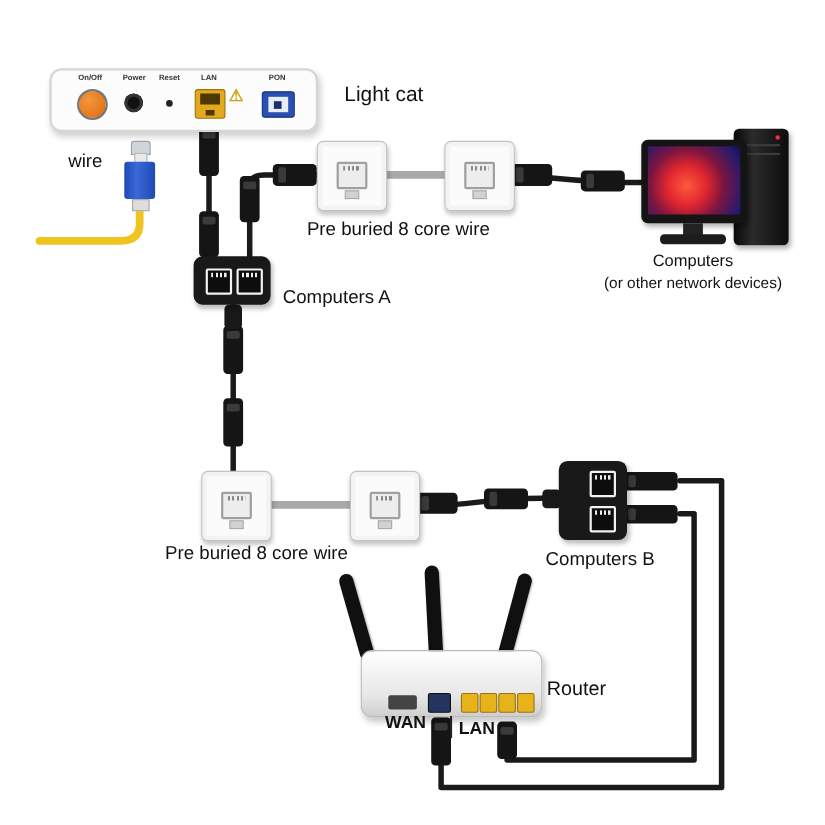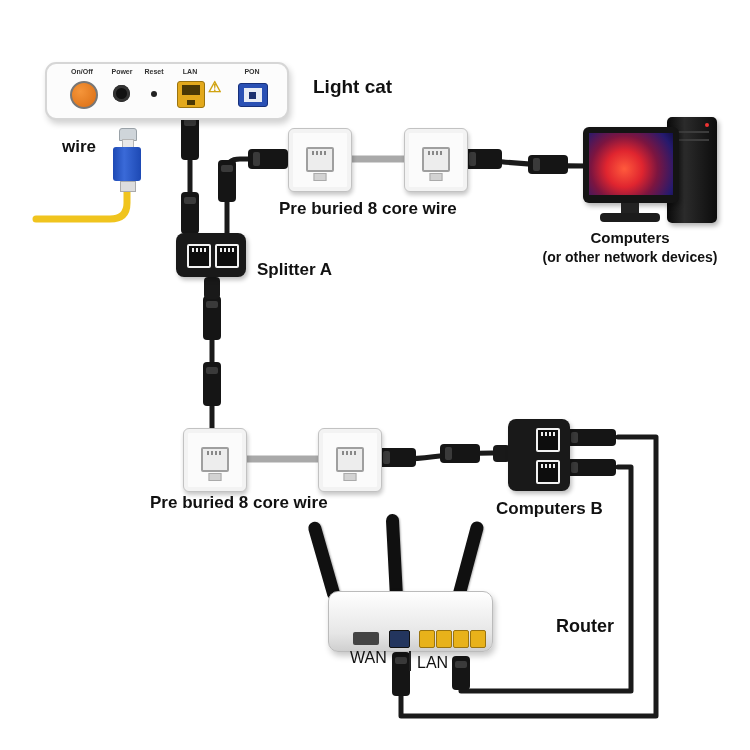--- a/index.html
+++ b/index.html
@@ -1,18 +1,18 @@
 <!DOCTYPE html>
 <html><head>
 <meta charset="utf-8">
 <style>
   html,body{margin:0;padding:0;background:#fff;}
   .canvas{position:relative;width:750px;height:750px;background:#ffffff;overflow:hidden;
           font-family:"Liberation Sans",sans-serif;color:#111;}
-  .lbl{position:absolute;font-weight:700;color:#111;white-space:nowrap;z-index:6;}
+  .lbl{position:absolute;font-weight:400;color:#111;white-space:nowrap;z-index:6;}
   .lbl.center{text-align:center;white-space:nowrap;}
   svg.cables{position:absolute;left:0;top:0;z-index:1;}
 
   
   .plug{position:absolute;background:#151515;border-radius:4px;z-index:2;}
   .plug.v::before{content:"";position:absolute;left:3px;right:3px;top:5px;height:7px;background:#3a3a3a;border-radius:2px;}
   .plug.h::before{content:"";position:absolute;top:3px;bottom:3px;left:5px;width:7px;background:#3a3a3a;border-radius:2px;}
 
   
   .onu{position:absolute;left:45px;top:62px;width:240px;height:54px;background:#fcfcfc;
@@ -65,21 +65,21 @@
   .tower::after{content:"";position:absolute;left:8px;top:22px;right:8px;height:2px;background:#3c3c3c;}
   .led{position:absolute;left:38px;top:6px;width:4px;height:4px;border-radius:50%;background:#e33;}
 
   
   .antenna{position:absolute;width:13px;background:#101010;border-radius:7px 7px 3px 3px;z-index:2;
            box-shadow:1px 1px 2px rgba(0,0,0,.3);transform-origin:50% 100%;}
   .router-body{position:absolute;left:328px;top:591px;width:163px;height:59px;border:1px solid #bbb;border-radius:10px;z-index:3;
                background:linear-gradient(#ffffff,#e6e6e6 70%,#cfcfcf);box-shadow:2px 4px 6px rgba(0,0,0,.22);}
   .rport{position:absolute;border-radius:2px;}
   .divider{position:absolute;left:409px;top:651px;width:2px;height:20px;background:#222;z-index:6;}
-  .wanlan{position:absolute;font-weight:400;font-size:16px;color:#111;z-index:6;}
+  .wanlan{position:absolute;font-weight:700;font-size:16px;color:#111;z-index:6;}
 </style>
 </head>
 <body>
 
 <div class="canvas">
 
   <svg class="cables" width="750" height="750" viewBox="0 0 750 750">
     <path d="M 190 110 V 236" stroke="#1a1a1a" stroke-width="5" fill="none" stroke-linecap="round"></path>
     <path d="M 227 236 V 170 Q 227 159 240 159 H 290" stroke="#1a1a1a" stroke-width="5" fill="none" stroke-linecap="round"></path>
     <path d="M 346 159 H 406" stroke="#a9a9a9" stroke-width="7" fill="none"></path>
@@ -145,21 +145,21 @@
     <div class="slot"></div>
   </div>
   <div class="lbl" style="left:279px;top:199px;font-size:17px;">Pre buried 8 core wire</div>
   <div class="lbl" style="left:150px;top:493px;font-size:17px;">Pre buried 8 core wire</div>
 
   <div class="stem" style="left:204px;top:277px;width:16px;height:22px;"></div>
   <div class="splitter" style="left:176px;top:233px;width:70px;height:44px;">
     <div class="sport" style="left:11px;top:11px;"></div>
     <div class="sport" style="left:39px;top:11px;"></div>
   </div>
-  <div class="lbl" style="left:257px;top:260px;font-size:17px;">Splitter A</div>
+  <div class="lbl" style="left:257px;top:260px;font-size:17px;">Computers A</div>
 
   <div class="stem" style="left:493px;top:445px;width:17px;height:17px;"></div>
   <div class="splitter" style="left:508px;top:419px;width:62px;height:72px;">
     <div class="sport" style="left:28px;top:9px;"></div>
     <div class="sport" style="left:28px;top:41px;"></div>
   </div>
   <div class="lbl" style="left:496px;top:499px;font-size:17px;">Computers B</div>
 
   <div class="tower">
     <div class="led"></div>
@@ -176,18 +176,18 @@
   <div class="antenna" style="left:390px;top:514px;height:83px;transform:rotate(-3deg);"></div>
   <div class="antenna" style="left:452px;top:519px;height:78px;transform:rotate(15deg);"></div>
   <div class="router-body">
     <div class="rport" style="left:24px;top:40px;width:26px;height:13px;background:#444;"></div>
     <div class="rport" style="left:60px;top:38px;width:19px;height:16px;background:#23355e;border:1px solid #111;"></div>
     <div class="rport" style="left:90px;top:38px;width:14px;height:16px;background:#e8b21a;border:1px solid #9a7410;"></div>
     <div class="rport" style="left:107px;top:38px;width:14px;height:16px;background:#e8b21a;border:1px solid #9a7410;"></div>
     <div class="rport" style="left:124px;top:38px;width:14px;height:16px;background:#e8b21a;border:1px solid #9a7410;"></div>
     <div class="rport" style="left:141px;top:38px;width:14px;height:16px;background:#e8b21a;border:1px solid #9a7410;"></div>
   </div>
-  <div class="lbl" style="left:556px;top:616px;font-size:18px;">Router</div>
+  <div class="lbl" style="left:497px;top:616px;font-size:18px;">Router</div>
   <div class="wanlan" style="left:350px;top:649px;">WAN</div>
   <div class="divider"></div>
   <div class="wanlan" style="left:417px;top:654px;">LAN</div>
 
 </div>
 
 </body></html>

